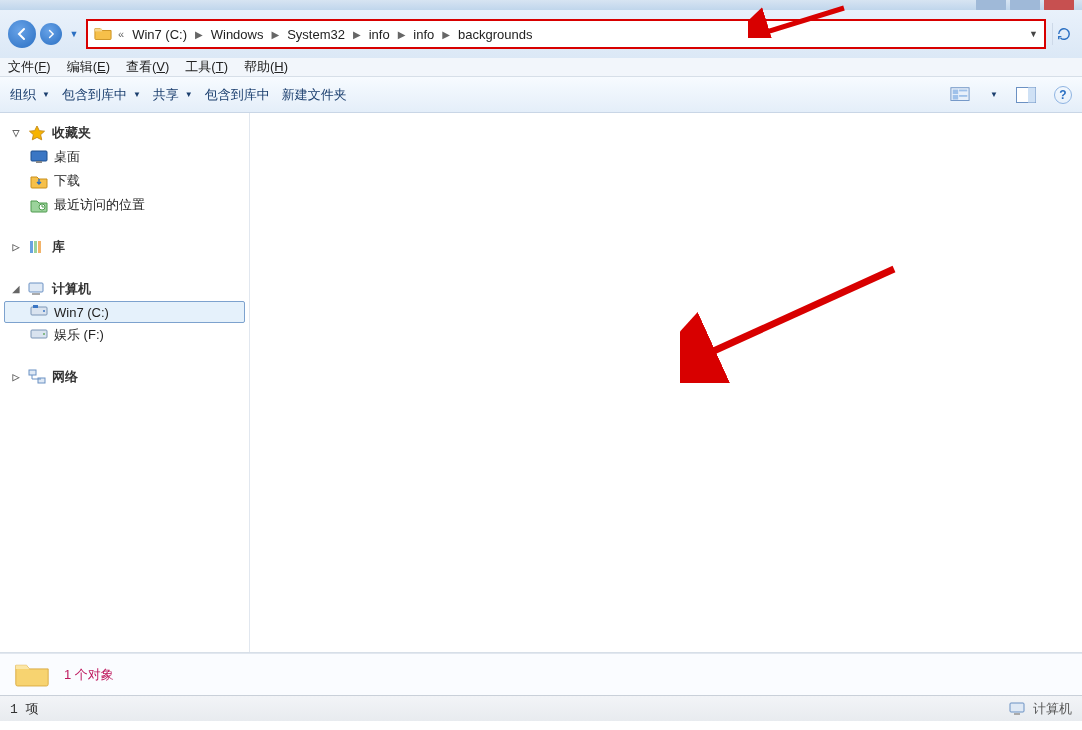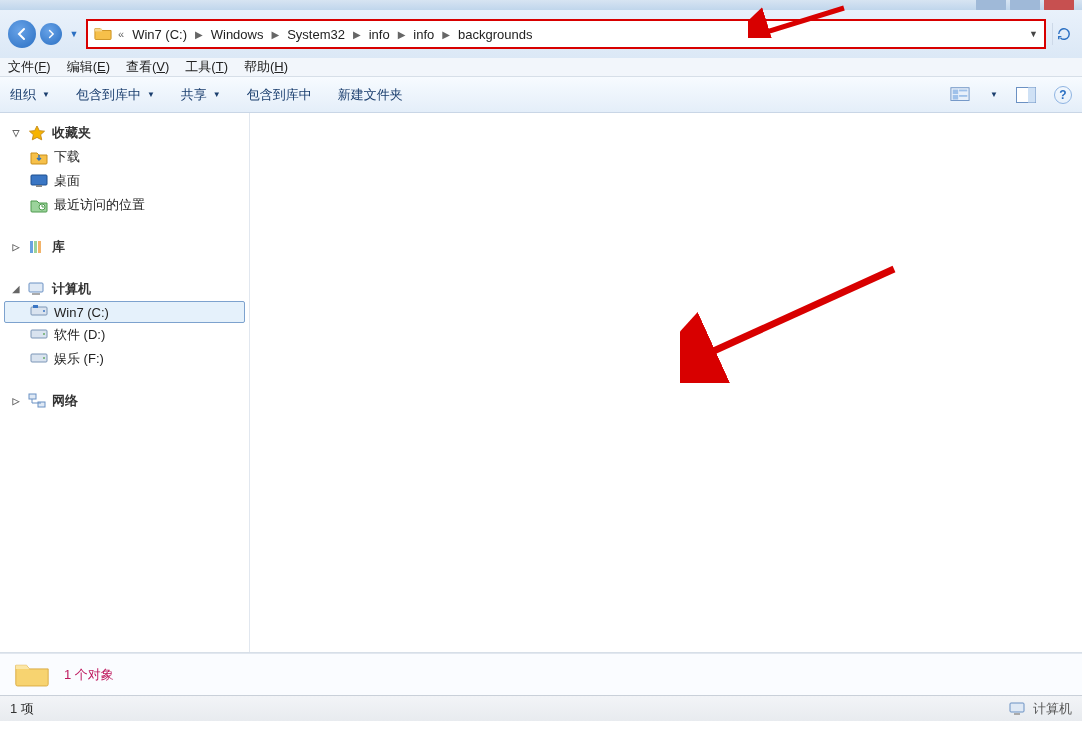--- a/index.html
+++ b/index.html
@@ -34,21 +34,21 @@
 
   
   .red-arrow-top{position:absolute;top:-6px;left:748px;width:100px;height:34px;pointer-events:none;}
 
   
   .menubar{height:19px;background:#f2f6fb;border-bottom:1px solid #d7dfe8;display:flex;align-items:center;padding:0 8px;gap:16px;}
   .menubar .menu-item{color:#222;cursor:pointer;}
   .menubar .menu-item u{text-decoration:underline;}
 
   
-  .toolbar{height:36px;background:linear-gradient(#f7fbff,#e4eef9);border-bottom:1px solid #c9d6e6;display:flex;align-items:center;padding:0 10px;gap:26px;color:#1a3e6e;}
+  .toolbar{height:36px;background:linear-gradient(#f7fbff,#e4eef9);border-bottom:1px solid #c9d6e6;display:flex;align-items:center;padding:0 10px;gap:12px;color:#1a3e6e;}
   .toolbar .tb-item{display:flex;align-items:center;gap:4px;cursor:pointer;}
   .toolbar .tb-dd{font-size:8px;margin-left:2px;}
   .toolbar .tb-right{margin-left:auto;display:flex;align-items:center;gap:18px;}
   .view-icon,.pane-icon,.help-icon{width:20px;height:20px;display:flex;align-items:center;justify-content:center;}
   .help-icon{color:#2a6fc2;border:1px solid #8fb4e2;border-radius:50%;width:18px;height:18px;font-size:12px;font-weight:bold;}
 
   
   .body-split{display:flex;height:540px;border-bottom:1px solid #d7dfe8;}
   .sidebar{width:250px;border-right:1px solid #e1e7ef;padding:8px 4px;overflow:auto;}
   .content{flex:1;padding:14px 22px;position:relative;}
@@ -67,21 +67,21 @@
   .file-label{font-size:14px;line-height:1.25;word-break:break-all;}
 
   .red-arrow-item{position:absolute;left:430px;top:150px;width:220px;height:120px;pointer-events:none;}
 
   
   .details-pane{height:42px;display:flex;align-items:center;padding:0 14px;gap:14px;border-top:1px solid #e1e7ef;background:#fafcff;}
   .details-icon{width:36px;height:32px;}
   .details-text{color:#be185d;}
 
   
-  .statusbar{height:26px;background:linear-gradient(#f2f4f7,#e8ebef);border-top:1px solid #c9d0d9;display:flex;align-items:center;padding:0 10px;font-size:13px;color:#333;}
+  .statusbar{height:26px;background:linear-gradient(#f2f4f7,#e8ebef);border-top:1px solid #c9d0d9;display:flex;align-items:center;padding:0 10px;font-size:13px;color:#333;font-family:Liberation Mono, monospace;}
   .statusbar .sb-right{margin-left:auto;display:flex;align-items:center;gap:6px;color:#555;}
 
   
   svg{display:block;}
 
 </style>
 </head>
 <body>
 
 <div class="caption-strip">
@@ -203,34 +203,34 @@
         <span class="ico">
           <svg viewBox="0 0 18 16">
               <path d="M9 1l2.3 4.7 5.2.5-3.9 3.5 1.1 5.1L9 12.4 4.3 14.8l1.1-5.1L1.5 6.2l5.2-.5z" fill="#f7b400" stroke="#c98f1b"></path>
             </svg>
         </span>
         <span>收藏夹</span>
       </div>
       <div class="tree-item">
         <span class="ico">
           <svg viewBox="0 0 18 16">
+              <rect x="1" y="2" width="16" height="10" rx="1" fill="#3a76c4" stroke="#1d4e8e"></rect>
+              <rect x="6" y="12" width="6" height="2" fill="#888"></rect>
+            </svg>
+        </span>
+        <span>桌面</span>
+      </div>
+      <div class="tree-item">
+        <span class="ico">
+          <svg viewBox="0 0 18 16">
               <path d="M1 4h6l2 2h8v8a1 1 0 0 1-1 1H2a1 1 0 0 1-1-1z" fill="#f6c04a" stroke="#c98f1b"></path>
               <path d="M9 6v4M7 9l2 2 2-2" stroke="#2a6fc2" stroke-width="1.4" fill="none"></path>
             </svg>
         </span>
         <span>下载</span>
-      </div>
-      <div class="tree-item">
-        <span class="ico">
-          <svg viewBox="0 0 18 16">
-              <rect x="1" y="2" width="16" height="10" rx="1" fill="#3a76c4" stroke="#1d4e8e"></rect>
-              <rect x="6" y="12" width="6" height="2" fill="#888"></rect>
-            </svg>
-        </span>
-        <span>桌面</span>
       </div>
       <div class="tree-item">
         <span class="ico">
           <svg viewBox="0 0 18 16">
               <path d="M1 4h6l2 2h8v8a1 1 0 0 1-1 1H2a1 1 0 0 1-1-1z" fill="#9bd39b" stroke="#4e9a4e"></path>
               <circle cx="12" cy="10" r="3" fill="#fff" stroke="#4e9a4e"></circle>
               <path d="M12 8v2h2" stroke="#4e9a4e" fill="none"></path>
             </svg>
         </span>
         <span>最近访问的位置</span>
@@ -264,29 +264,20 @@
       </div>
       <div class="tree-item selected">
         <span class="ico">
           <svg viewBox="0 0 18 14">
               <rect x="1" y="3" width="16" height="8" rx="1" fill="#d9e3ef" stroke="#7a95b6"></rect>
               <circle cx="14" cy="7" r="1" fill="#3a76c4"></circle>
               <rect x="3" y="1" width="5" height="3" fill="#3a76c4"></rect>
             </svg>
         </span>
         <span>Win7 (C:)</span>
-      </div>
-      <div class="tree-item">
-        <span class="ico">
-            <svg viewBox="0 0 18 14">
-              <rect x="1" y="3" width="16" height="8" rx="1" fill="#d9e3ef" stroke="#7a95b6"></rect>
-              <circle cx="14" cy="7" r="1" fill="#6a6"></circle>
-            </svg>
-          </span>
-        <span>软件 (D:)</span>
       </div>
       <div class="tree-item">
         <span class="ico">
             <svg viewBox="0 0 18 14">
               <rect x="1" y="3" width="16" height="8" rx="1" fill="#d9e3ef" stroke="#7a95b6"></rect>
               <circle cx="14" cy="7" r="1" fill="#6a6"></circle>
             </svg>
           </span>
         <span>娱乐 (F:)</span>
       </div>

